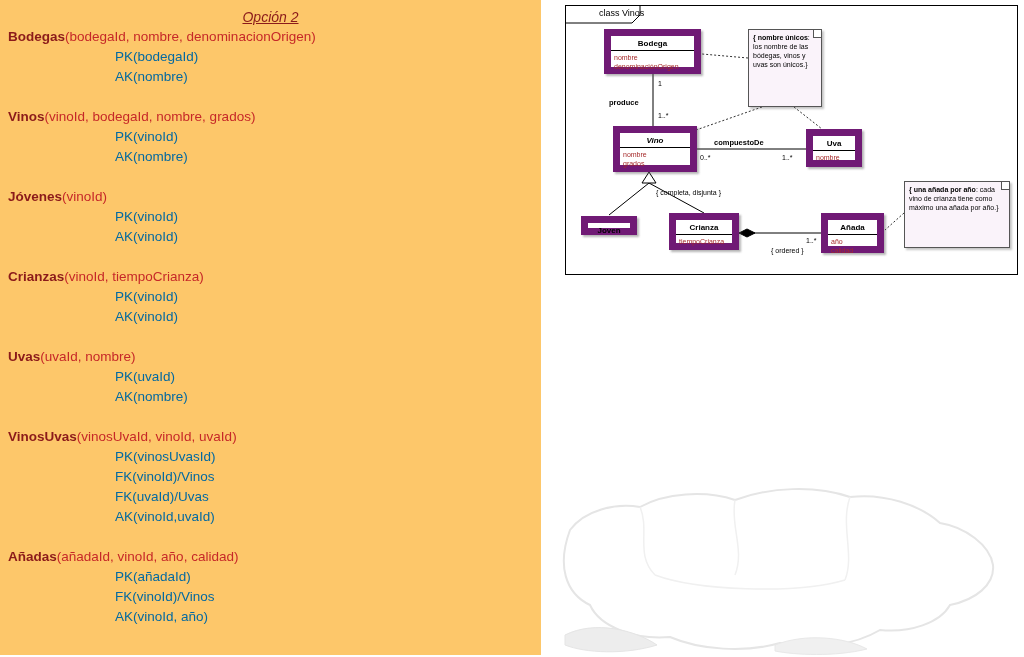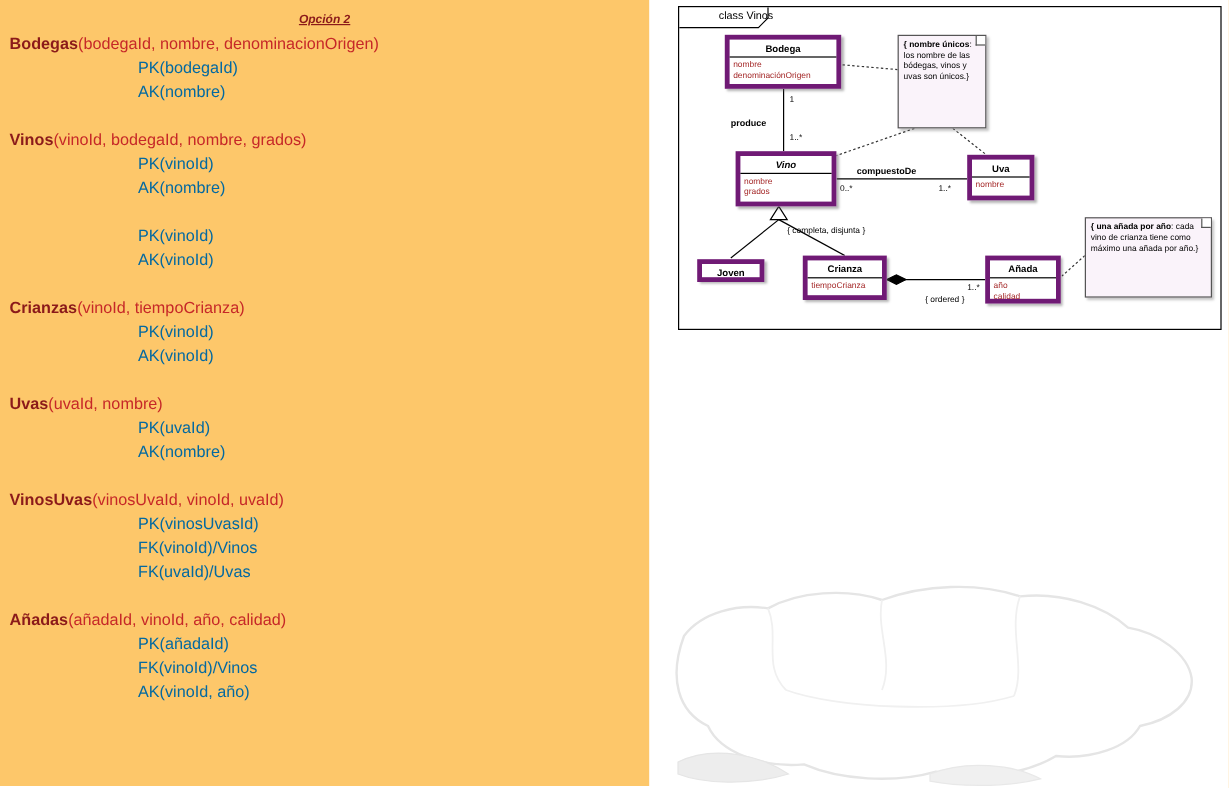--- a/index.html
+++ b/index.html
@@ -11,40 +11,40 @@
     overflow:hidden;
   }
 
   
   .left-panel {
     position:absolute; left:0; top:0; width:541px; height:655px;
     background:#fdc76a;
     padding:7px 8px 0 8px;
   }
   .schema-title {
-    text-align:center; font-weight:bold; font-style:italic; text-decoration:underline;
-    color:#8b1a1a; font-size:10px; line-height:20px;
+    text-align:center; font-weight:normal; font-style:italic; text-decoration:underline;
+    color:#8b1a1a; font-size:14px; line-height:20px;
   }
   .relation { margin-bottom:20px; }
   .rel-head { font-size:13.5px; line-height:20px; white-space:nowrap; }
   .rel-name { font-weight:bold; color:#8b1a1a; }
   .rel-sig  { color:#c62828; }
   .rel-line { padding-left:107px; color:#0369a1; font-size:13.5px; line-height:20px; white-space:nowrap; }
 
   
   .diagram {
     position:absolute; left:565px; top:5px; width:453px; height:270px;
     border:1px solid #000; background:#fff;
   }
   .connectors { position:absolute; left:0; top:0; width:453px; height:270px; }
   .frame-label {
     position:absolute; left:5px; top:2px; font-size:9px; font-weight:normal; color:#000;margin-left:28px;
   }
   .uml-class {
-    position:absolute; background:#fff; border:4px solid #701a75;
+    position:absolute; background:#fff; border:7px solid #701a75;
     box-shadow:2px 2px 2px rgba(90,90,90,0.45);
   }
   .uml-title {
     font-size:8px; font-weight:bold; text-align:center; color:#000;
     padding:3px 2px 2px 2px; border-bottom:1px solid #000; white-space:nowrap;
   }
   .uml-class.no-attrs .uml-title { border-bottom:none; }
   .uml-title.abstract { font-style:italic; }
   .uml-attrs { padding:2px 3px; }
   .uml-attr { font-size:7px; line-height:9px; color:#a52a2a; white-space:nowrap; }
@@ -78,20 +78,21 @@
     <div class="rel-line">AK(nombre)</div>
   </div>
 
   <div class="relation">
     <div class="rel-head"><span class="rel-name">Vinos</span><span class="rel-sig">(vinoId, bodegaId, nombre, grados)</span></div>
     <div class="rel-line">PK(vinoId)</div>
     <div class="rel-line">AK(nombre)</div>
   </div>
 
   <div class="relation">
+    <div class="rel-head"><span class="rel-name">Jóvenes</span><span class="rel-sig">(vinoId)</span></div>
     <div class="rel-line">PK(vinoId)</div>
     <div class="rel-line">AK(vinoId)</div>
   </div>
 
   <div class="relation">
     <div class="rel-head"><span class="rel-name">Crianzas</span><span class="rel-sig">(vinoId, tiempoCrianza)</span></div>
     <div class="rel-line">PK(vinoId)</div>
     <div class="rel-line">AK(vinoId)</div>
   </div>
 
@@ -99,20 +100,21 @@
     <div class="rel-head"><span class="rel-name">Uvas</span><span class="rel-sig">(uvaId, nombre)</span></div>
     <div class="rel-line">PK(uvaId)</div>
     <div class="rel-line">AK(nombre)</div>
   </div>
 
   <div class="relation">
     <div class="rel-head"><span class="rel-name">VinosUvas</span><span class="rel-sig">(vinosUvaId, vinoId, uvaId)</span></div>
     <div class="rel-line">PK(vinosUvasId)</div>
     <div class="rel-line">FK(vinoId)/Vinos</div>
     <div class="rel-line">FK(uvaId)/Uvas</div>
+    <div class="rel-line">AK(vinoId,uvaId)</div>
   </div>
 
   <div class="relation">
     <div class="rel-head"><span class="rel-name">Añadas</span><span class="rel-sig">(añadaId,  vinoId, año, calidad)</span></div>
     <div class="rel-line">PK(añadaId)</div>
     <div class="rel-line">FK(vinoId)/Vinos</div>
     <div class="rel-line">AK(vinoId, año)</div>
   </div>
 </div>
 

